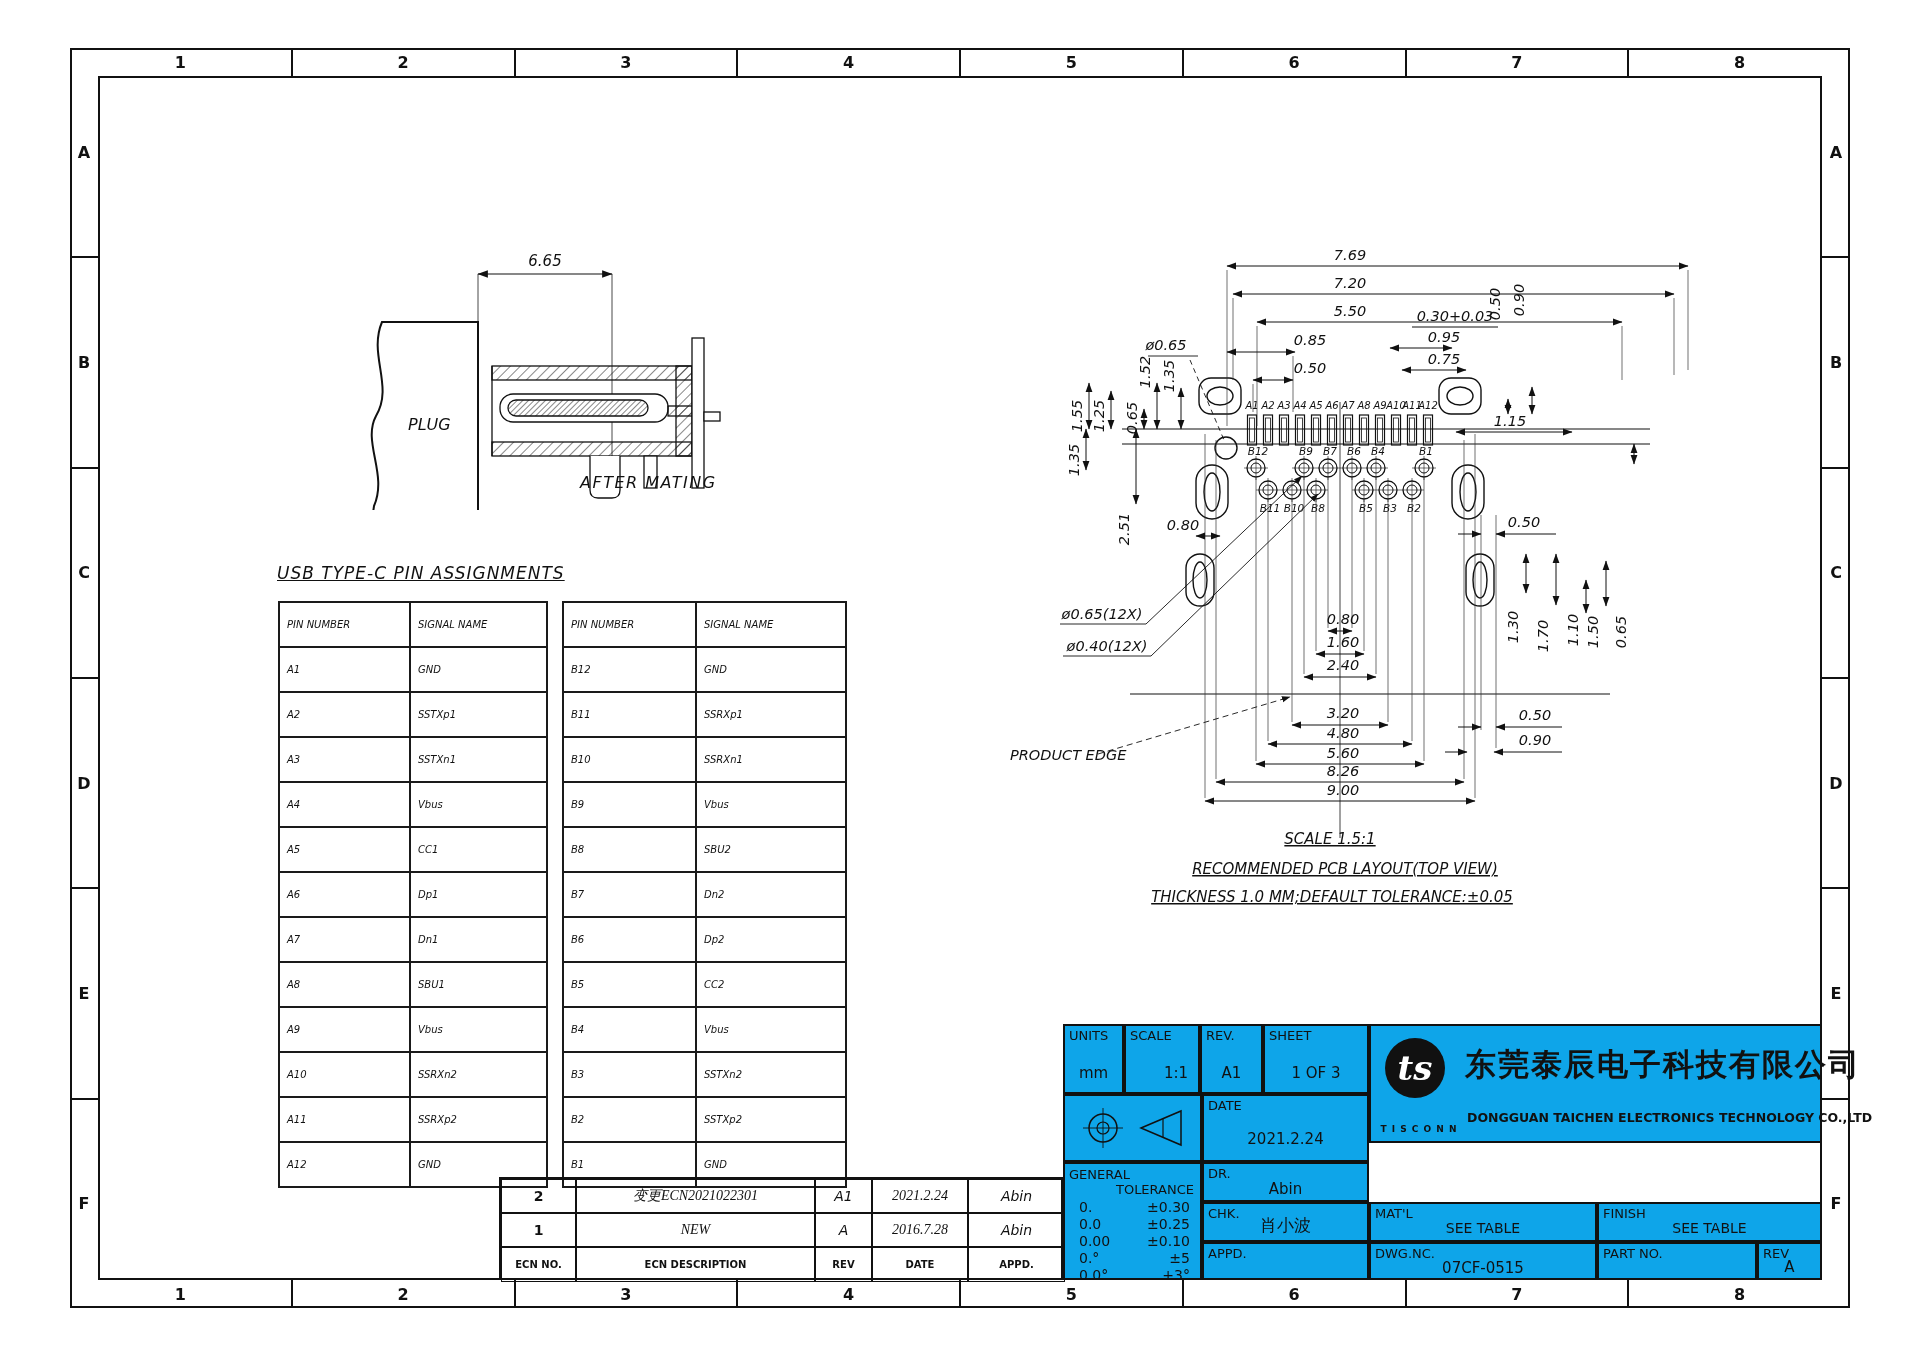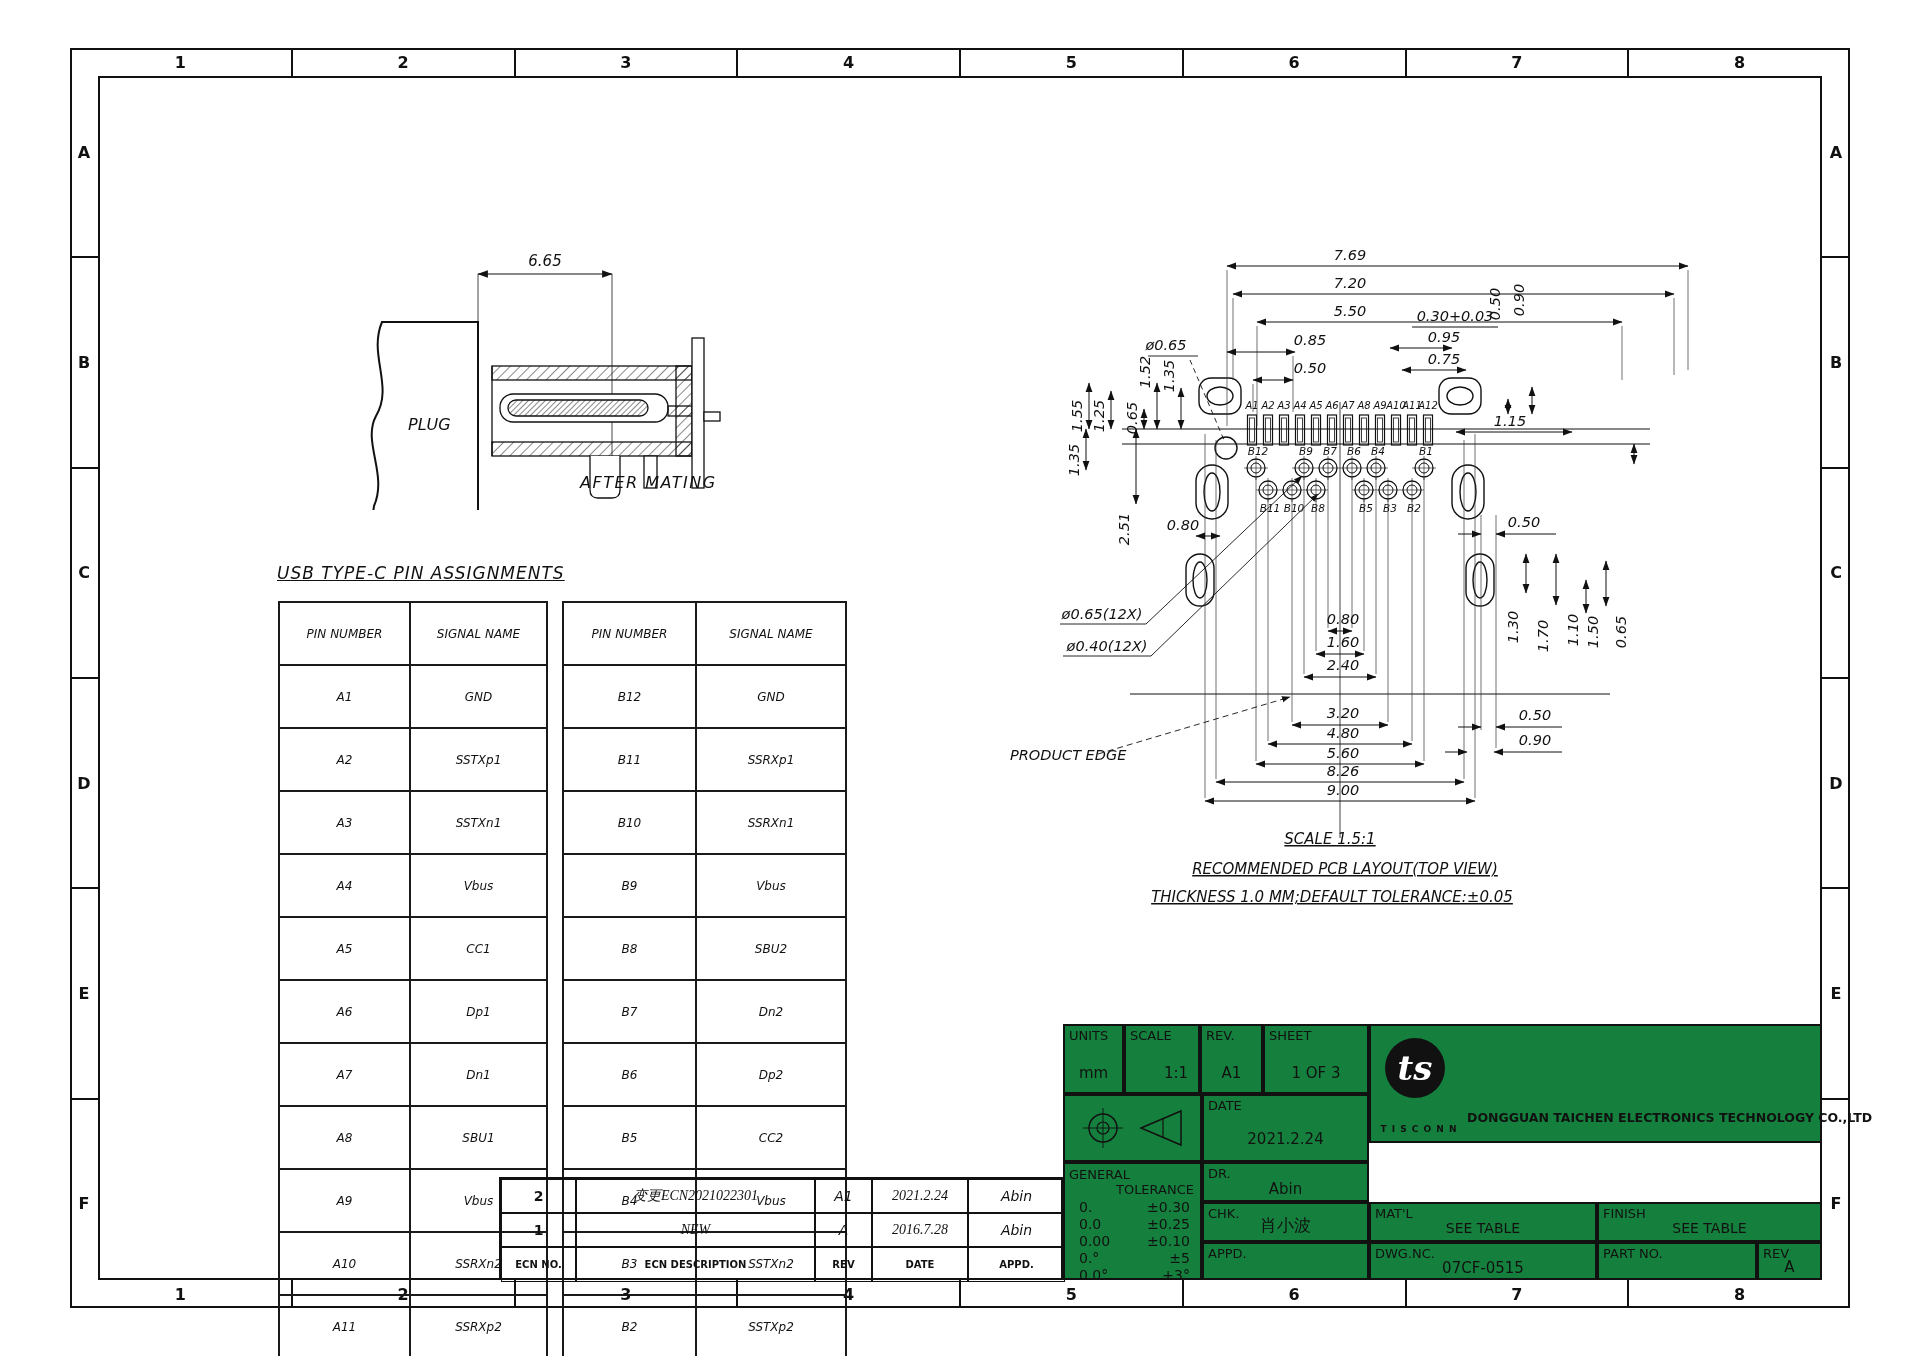--- a/index.html
+++ b/index.html
@@ -15,35 +15,35 @@
   .zone-strip-h .zone:last-child{border-right:none;}
   .zone-strip-v{top:48px;width:28px;height:1260px;display:flex;flex-direction:column;}
   .zone-strip-v .zone{flex:1;display:flex;align-items:center;justify-content:center;
       font-size:16px;font-weight:bold;border-bottom:2px solid #111;box-sizing:border-box;}
   .zone-strip-v .zone:last-child{border-bottom:none;}
   
   .cad{font-style:italic;font-family:"DejaVu Sans",sans-serif;color:#111;}
   
   .pin-title{font-size:17px;letter-spacing:1px;}
   table.pin{border-collapse:collapse;table-layout:fixed;}
-  table.pin th,table.pin td{border:2px solid #1a1a1a;height:29px;text-align:center;
-      font-size:12px;font-style:italic;padding:16px;}
+  table.pin th,table.pin td{border:2px solid #1a1a1a;height:29px;text-align:left;
+      font-size:10px;font-style:italic;padding:7px;}
   table.pin th{font-weight:normal;}
   
   #ecn-table{display:grid;grid-template-columns:75px 239px 57px 96px 97px;grid-template-rows:34px 34px 35px;
       border:2px solid #111;box-sizing:border-box;}
   .ecn-cell{border:1px solid #111;display:flex;align-items:center;justify-content:center;
       font-size:14px;box-sizing:border-box;overflow:hidden;}
   .ecn-cell.c0{font-weight:bold;}
   .ecn-cell.c1,.ecn-cell.c3{font-family:"Liberation Serif",serif;font-style:italic;}
   .ecn-cell.c2,.ecn-cell.c4{font-style:italic;}
   .ecn-cell.hd{font-weight:bold;font-style:normal;font-family:"DejaVu Sans",sans-serif;font-size:10px;}
   
   #title-block{left:1063px;top:1024px;width:759px;height:256px;}
-  .tb-cell{position:absolute;border:2px solid #111;box-sizing:border-box;background:#15803d;}
+  .tb-cell{position:absolute;border:2px solid #111;box-sizing:border-box;background:#0ea5e9;}
   .tb-label{position:absolute;left:4px;top:2px;font-size:13px;white-space:nowrap;}
   .tb-value{position:absolute;left:0;right:0;text-align:center;font-size:15px;white-space:nowrap;}
   .tol-line{display:flex;justify-content:space-between;font-size:14px;padding:0 10px 0 14px;line-height:17px;}
 </style>
 </head>
 <body>
 
 <div id="page">
 
   <div class="abs outer-border"></div>
@@ -602,20 +602,21 @@
       <span class="tb-label">APPD.</span>
       <span class="tb-value" style="top:14px;"></span>
     </div>
 
     <div class="tb-cell" style="left:306px;top:0;width:453px;height:119px;">
       <svg class="abs" style="left:10px;top:8px;" width="72" height="104" viewBox="0 0 72 104">
         <circle cx="34" cy="34" r="30" fill="#111"></circle>
         <text x="34" y="46" text-anchor="middle" font-size="34" font-style="italic" font-weight="bold" fill="#fff" font-family="DejaVu Serif,serif">ts</text>
       </svg>
       <div class="abs" style="left:4px;top:98px;width:88px;text-align:center;font-size:9px;letter-spacing:1px;font-weight:bold;">T I S C O N N</div>
+      <div class="abs" style="left:94px;top:18px;font-size:31px;font-weight:bold;letter-spacing:2px;white-space:nowrap;">东莞泰辰电子科技有限公司</div>
       <div class="abs" style="left:96px;top:84px;font-size:12.5px;font-weight:bold;white-space:nowrap;">DONGGUAN TAICHEN ELECTRONICS TECHNOLOGY CO.,LTD</div>
     </div>
     <div class="tb-cell" style="left:306px;top:178px;width:228px;height:40px;">
       <span class="tb-label">MAT'L</span>
       <span class="tb-value" style="top:16px;font-size:14px;">SEE TABLE</span>
     </div>
     <div class="tb-cell" style="left:534px;top:178px;width:225px;height:40px;">
       <span class="tb-label">FINISH</span>
       <span class="tb-value" style="top:16px;font-size:14px;">SEE TABLE</span>
     </div>

